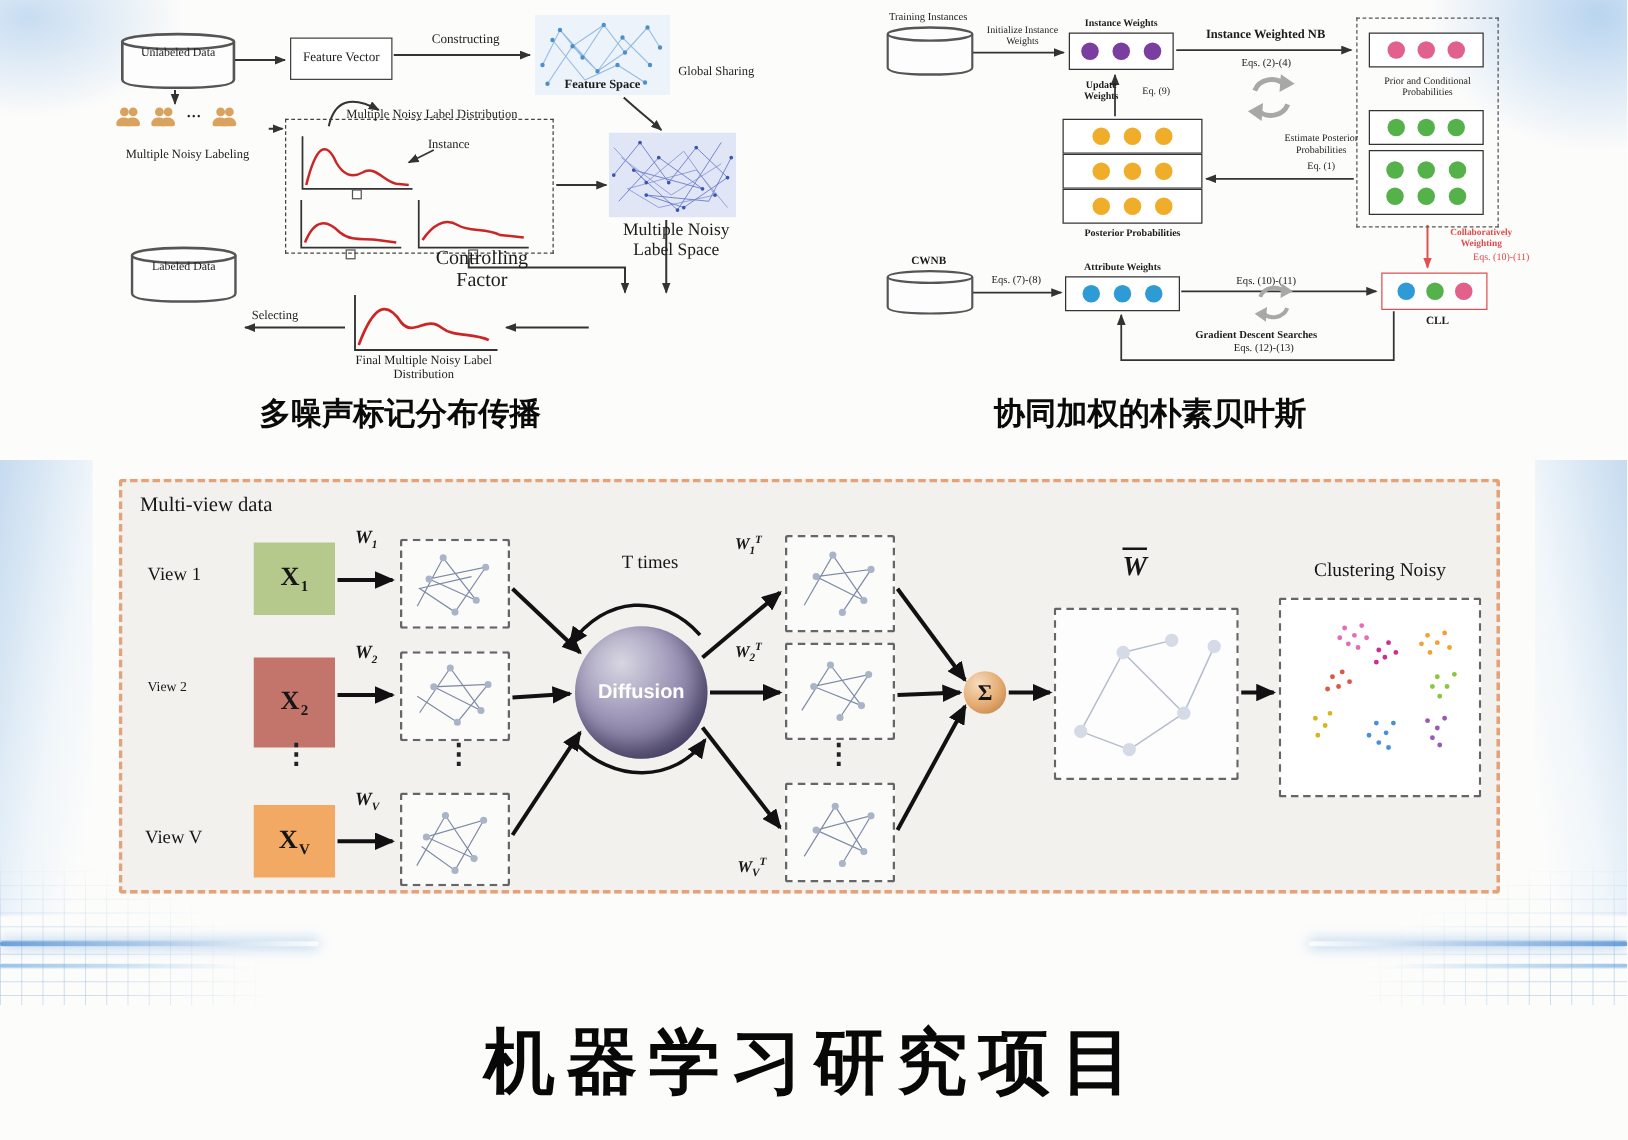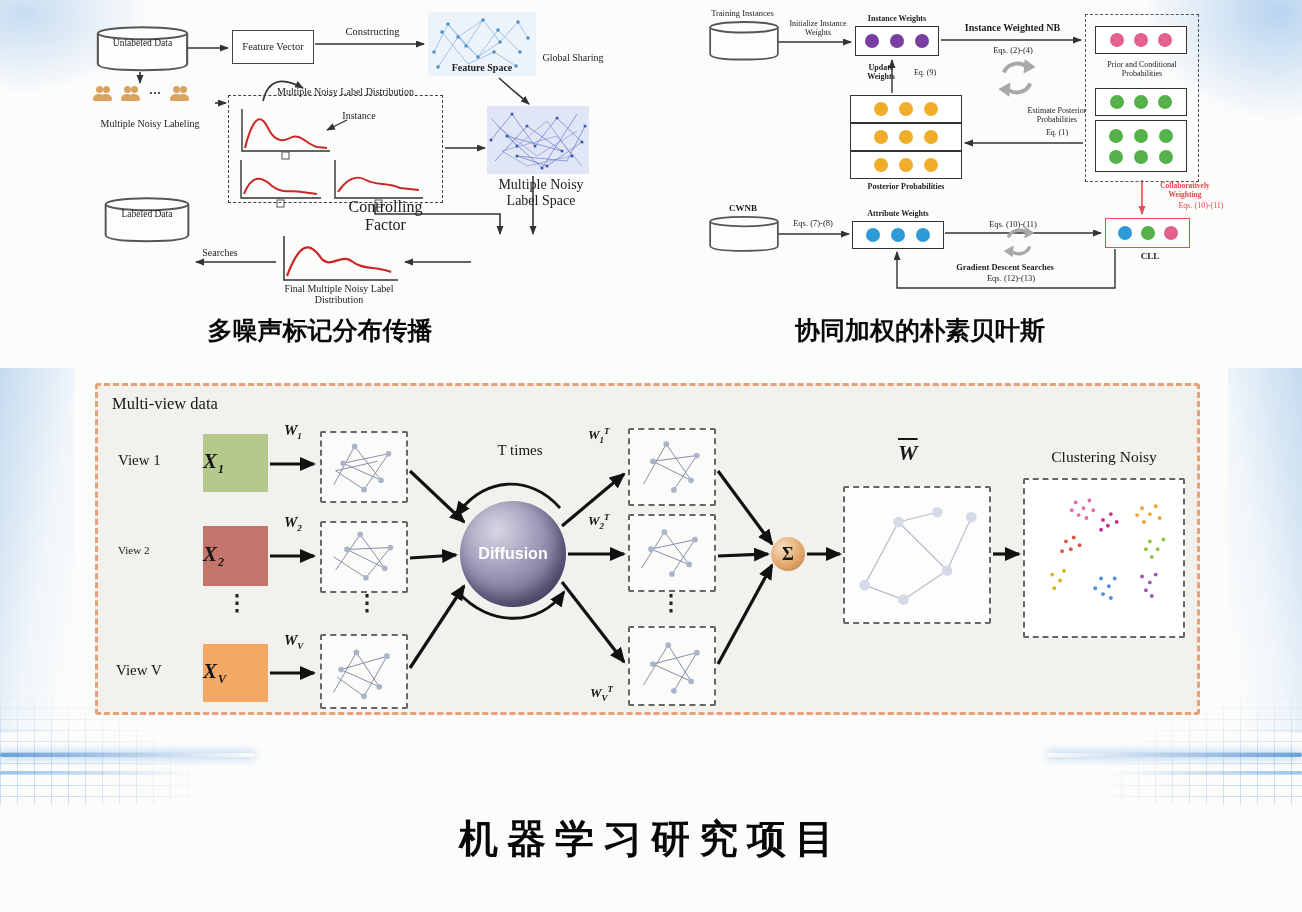--- a/index.html
+++ b/index.html
@@ -30,21 +30,21 @@
   .pair{display:inline-flex}
   .pair .person+.person{margin-left:-5px}
   .person{position:relative;width:12px;height:15px;display:inline-block}
   .person::before{content:"";position:absolute;left:2.5px;top:0;width:7px;height:7px;border-radius:50%;background:#d9a25f}
   .person::after{content:"";position:absolute;left:0;bottom:0;width:12px;height:7px;border-radius:6px 6px 2px 2px;background:#d9a25f}
   .hdots{font-weight:700;font-size:12px;align-self:center}
   
   .mv{position:absolute;border:3px dashed #e5a177;background:#f3f1ee;border-radius:3px}
   .gbox{position:absolute;border:2.2px dashed #666;background:rgba(253,253,253,.82);border-radius:2px}
   .gbox>svg{width:100%;height:100%;display:block}
-  .xbox{position:absolute;display:flex;align-items:center;font-family:"Liberation Serif",serif;font-style:italic;font-weight:700;font-size:21px;color:#161616}
+  .xbox{position:absolute;display:flex;align-items:center;justify-content:center;font-family:"Liberation Serif",serif;font-weight:700;font-size:21px;color:#161616}
   .xbox sub{font-size:12px;margin-left:1px}
   .mvl{position:absolute;font-family:"Liberation Serif",serif;font-weight:400;color:#161616}
   .mathv{font-family:"Liberation Serif",serif;font-style:italic;font-weight:700}
   .mathv sub{font-size:9px}.mathv sup{font-size:9px}
   .wbar-t{text-decoration:overline}
   .vd{position:absolute;font-weight:700;color:#222;font-family:"Liberation Serif",serif;font-size:22px;line-height:1}
   .sphere{position:absolute;border-radius:50%;background:radial-gradient(circle at 35% 28%,#d8d6e2 0%,#9a93b5 45%,#544e6e 100%);display:flex;align-items:center;justify-content:center;color:#fff;font-weight:700;font-size:16px;font-family:"Liberation Sans",sans-serif;box-shadow:inset -6px -9px 16px rgba(40,35,70,.55)}
   .sigma{position:absolute;border-radius:50%;background:radial-gradient(circle at 35% 30%,#f6ddc0,#e3a96e 55%,#b5793f);display:flex;align-items:center;justify-content:center;color:#161616;font-weight:700;font-size:18px;font-family:"Liberation Serif",serif}
   .title{position:absolute;left:0;width:100%;text-align:center;font-family:"Liberation Sans",sans-serif;font-weight:700;color:#080808;letter-spacing:9px}
   
@@ -173,21 +173,21 @@
 
     <svg class="abs" style="left:432px;top:98px;width:102px;height:68px" viewBox="0 0 102 68">
       <rect width="102" height="68" fill="#e0e6f5"></rect>
       <path d="M4,34 L25,8 L48,40 L70,12 L95,36 L60,60 L30,50 L80,55 L98,20 M8,55 L40,20 L75,45 L20,30 L55,62 L90,8" fill="none" stroke="#5b6fc5" stroke-width="0.8" opacity="0.8"></path>
       <path d="M4,12 L30,40 L60,15 L85,50 L40,60 L15,45 L70,30 L95,60 M10,20 L50,50 L90,25" fill="none" stroke="#7583cf" stroke-width="0.7" opacity="0.8"></path>
       <path d="M4,34h0 M25,8h0 M48,40h0 M70,12h0 M95,36h0 M60,60h0 M30,50h0 M98,20h0 M40,20h0 M75,45h0 M20,30h0 M55,62h0 M30,40h0 M85,50h0" stroke="#3d55b0" stroke-width="3" stroke-linecap="round"></path>
     </svg>
     <div class="lbl" style="left:436px;top:169px;width:100px;font-size:14px">Multiple Noisy Label Space</div>
 
     <div class="lbl" style="left:283px;top:190px;width:95px;font-size:16px">Controlling Factor</div>
-    <div class="lbl" style="left:136px;top:239px;width:58px;font-size:10px">Searches</div>
+    <div class="lbl" style="left:136px;top:239px;width:58px;font-size:10px">Selecting</div>
     <div class="lbl" style="left:213px;top:275px;width:142px;font-size:10px">Final Multiple Noisy Label Distribution</div>
 
   </div>
 
   <div class="panel" style="left:645px;top:8px;width:650px;height:300px">
 
     <svg class="layer" width="650" height="300" viewBox="0 0 650 300">
       <line x1="133" y1="34" x2="206" y2="34" stroke="#333" stroke-width="1.4" marker-end="url(#ah)"></line>
       <line x1="296" y1="32" x2="436" y2="32" stroke="#333" stroke-width="1.4" marker-end="url(#ah)"></line>
       <line x1="497" y1="172" x2="497" y2="206" stroke="#e05050" stroke-width="1.6" marker-end="url(#ahr)"></line>
@@ -327,21 +327,21 @@
       <path d="M360,206 C392,242 442,240 466,206" fill="none" stroke="#111" stroke-width="2.8" marker-end="url(#ahb)"></path>
     </svg>
 
     <div class="mvl" style="left:14px;top:8px;font-size:16.5px">Multi-view data</div>
 
     <div class="mvl" style="left:20px;top:66px;width:64px;font-size:15px">View 1</div>
     <div class="xbox" style="left:105px;top:48px;width:65px;height:58px;background:#b5c98c">
       <span><span>X</span><sub>1</sub></span>
     </div>
     <div class="mvl" style="left:20px;top:158px;width:64px;font-size:11px">View 2</div>
-    <div class="xbox" style="left:105px;top:140px;width:65px;height:60px;background:#c4756b">
+    <div class="xbox" style="left:105px;top:140px;width:65px;height:72px;background:#c4756b">
       <span><span>X</span><sub>2</sub></span>
     </div>
     <div class="vd" style="left:128px;top:206px">⋮</div>
     <div class="mvl" style="left:18px;top:276px;width:68px;font-size:15px">View V</div>
     <div class="xbox" style="left:105px;top:258px;width:65px;height:58px;background:#f2a964">
       <span><span>X</span><sub>V</sub></span>
     </div>
 
     <div class="mvl mathv" style="left:186px;top:36px;font-size:15px"><span>W</span><sub>1</sub></div>
     <div class="mvl mathv" style="left:186px;top:128px;font-size:15px"><span>W</span><sub>2</sub></div>
@@ -416,15 +416,15 @@
         <path d="M42,62h0 M50,58h0 M47,70h0 M56,66h0 M38,72h0" stroke="#e05545" stroke-width="4" stroke-linecap="round"></path>
         <path d="M128,62h0 M136,70h0 M130,78h0 M142,60h0 M124,70h0" stroke="#8cc63f" stroke-width="4" stroke-linecap="round"></path>
         <path d="M78,100h0 M86,108h0 M80,116h0 M92,100h0 M88,120h0 M72,110h0" stroke="#4a90d9" stroke-width="4" stroke-linecap="round"></path>
         <path d="M120,98h0 M128,104h0 M124,112h0 M134,96h0 M130,118h0" stroke="#9b59b6" stroke-width="4" stroke-linecap="round"></path>
         <path d="M28,96h0 M36,102h0 M30,110h0 M40,92h0" stroke="#d9b41f" stroke-width="4" stroke-linecap="round"></path>
       </svg>
     </div>
   </div>
 
 
-  <div class="title" style="top:812px;font-size:39px">机器学习研究项目</div>
+  <div class="title" style="top:812px;font-size:57px">机器学习研究项目</div>
 
 </div>
 
 </body></html>

